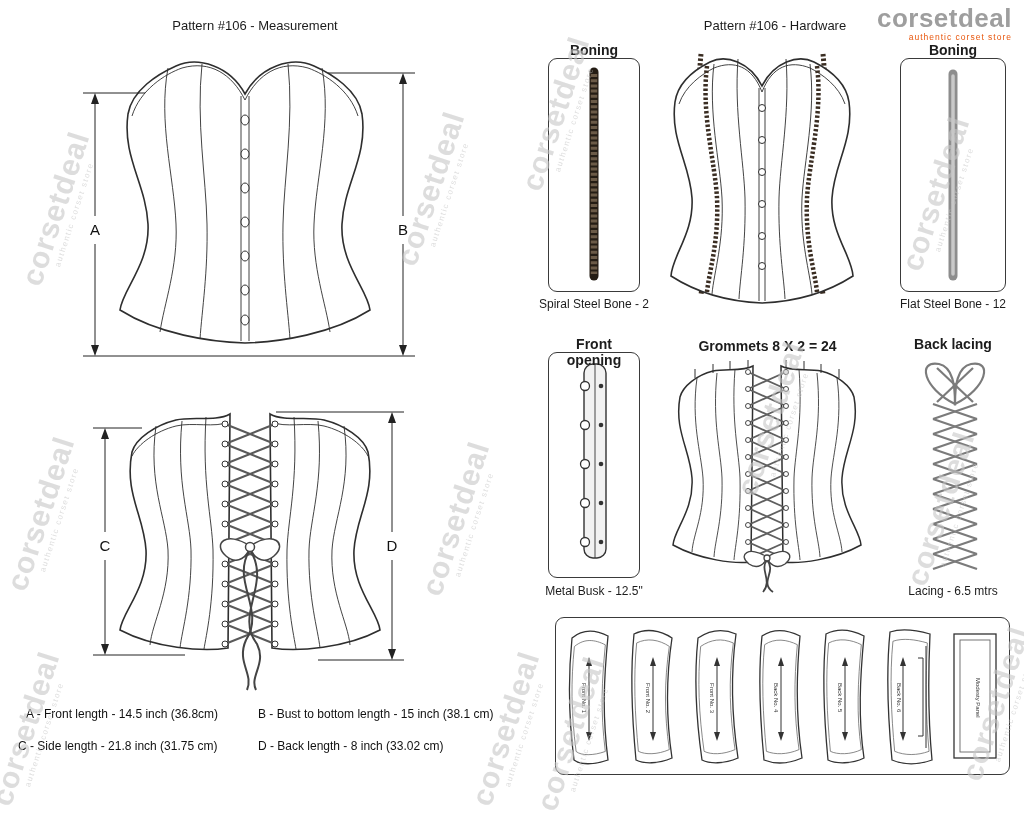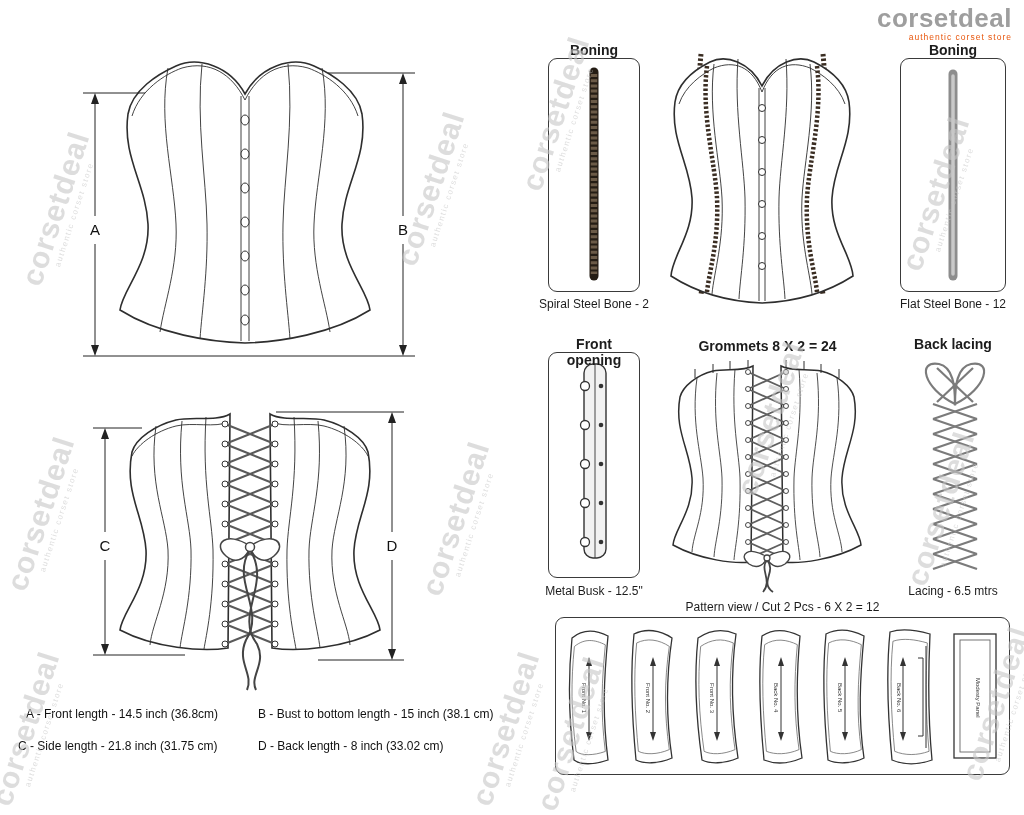--- a/index.html
+++ b/index.html
@@ -76,20 +76,21 @@
         <span class="wm-brand">corsetdeal</span>
         <span class="wm-tag">authentic corset store</span>
       </div>
     </div>
 
   <div class="logo">
     <span class="logo-brand" style="color: rgb(158, 158, 158);">corsetdeal</span>
     <span class="logo-tag" style="color: rgb(232, 87, 14);">authentic corset store</span>
   </div>
 
+  <div class="title" style="left:80px;top:18px;width:350px">Pattern #106 -  Measurement</div>
 
   <svg class="abs" style="left:70px;top:52px;z-index:1" width="350" height="320" viewBox="0 0 350 320">
     <path d="M175,42 C160,14 128,4 106,14 C88,22 62,38 58,62 C52,105 76,132 78,172 C80,212 52,238 50,258 C88,282 140,290 175,291 C210,290 262,282 300,258 C298,238 270,212 272,172 C274,132 298,105 292,62 C288,38 262,22 244,14 C222,4 190,14 175,42 Z" fill="#fff" stroke="#2e2e2e" stroke-width="1.6"></path>
     <g fill="none" stroke="#2e2e2e" stroke-width="0.9">
       <path d="M62,64 C70,38 95,22 112,16 C140,8 162,22 175,48 C188,22 210,8 238,16 C255,22 280,38 288,64"></path>
       <path d="M98,16 C88,70 104,125 106,172 C108,215 94,252 90,280"></path>
       <path d="M132,12 C126,70 136,125 137,172 C138,220 132,258 130,287"></path>
       <path d="M252,16 C262,70 246,125 244,172 C242,215 256,252 260,280"></path>
       <path d="M218,12 C224,70 214,125 213,172 C212,220 218,258 220,287"></path>
       <line x1="171" y1="44" x2="171" y2="289"></line>
@@ -216,20 +217,21 @@
     </g>
     <text class="dim" x="25" y="153" text-anchor="middle">C</text>
     <text class="dim" x="312" y="153" text-anchor="middle">D</text>
   </svg>
 
   <div class="note" style="left:26px;top:707px">A - Front length - 14.5 inch (36.8cm)</div>
   <div class="note" style="left:258px;top:707px">B - Bust to bottom length - 15 inch (38.1 cm)</div>
   <div class="note" style="left:18px;top:739px">C - Side length - 21.8 inch (31.75 cm)</div>
   <div class="note" style="left:258px;top:739px">D - Back length - 8 inch (33.02 cm)</div>
 
+  <div class="title" style="left:600px;top:18px;width:350px">Pattern #106 -  Hardware</div>
 
   <div class="lbl" style="left:548px;top:42px;width:92px">Boning</div>
   <div class="box" style="left:548px;top:58px;width:92px;height:234px"></div>
   <svg class="abs" style="left:548px;top:58px;z-index:2" width="92" height="234" viewBox="0 0 92 234">
     <line x1="46" y1="14" x2="46" y2="218" stroke="#241c14" stroke-width="9" stroke-linecap="round"></line>
     <line x1="46" y1="16" x2="46" y2="216" stroke="#6b5a47" stroke-width="6.5" stroke-dasharray="3 2.2"></line>
   </svg>
   <div class="cap" style="left:533px;top:297px;width:122px">Spiral Steel Bone - 2</div>
 
   <svg class="abs" style="left:652px;top:50px;z-index:1" width="220" height="290" viewBox="0 0 220 290">
@@ -402,21 +404,20 @@
       <line x1="30" y1="172" x2="74" y2="187"></line>
         <line x1="74" y1="172" x2="30" y2="187"></line>
       <line x1="30" y1="187" x2="74" y2="202"></line>
         <line x1="74" y1="187" x2="30" y2="202"></line>
       <line x1="30" y1="202" x2="74" y2="217"></line>
         <line x1="74" y1="202" x2="30" y2="217"></line>
     </g>
   </svg>
   <div class="cap" style="left:892px;top:584px;width:122px">Lacing - 6.5 mtrs</div>
 
-  <div class="cap" style="left:555px;top:600px;width:455px">Pattern view  /  Cut 2 Pcs - 6 X 2 = 12</div>
   <div class="box" style="left:555px;top:617px;width:455px;height:158px"></div>
   <svg class="abs" style="left:556px;top:618px;z-index:2" width="453" height="156" viewBox="0 0 453 156">
     <g fill="#fff" stroke="#333" stroke-width="1.3">
       <path id="pp1" d="M16,20 C28,10 40,12 52,18 C48,60 46,95 52,142 C38,147 24,147 18,142 C12,95 12,60 16,20 Z"></path>
       <path id="pp2" d="M78,16 C90,10 104,12 116,20 C110,60 110,100 116,140 C102,146 88,146 80,142 C76,100 74,56 78,16 Z"></path>
       <path id="pp3" d="M142,20 C154,12 166,10 180,16 C174,60 176,100 182,140 C168,146 154,146 146,142 C140,100 138,58 142,20 Z"></path>
       <path id="pp4" d="M206,18 C218,10 232,12 244,18 C240,60 240,100 246,140 C232,146 218,146 208,142 C204,100 202,56 206,18 Z"></path>
       <path id="pp5" d="M270,16 C282,10 296,12 308,18 C304,60 302,100 308,140 C296,146 280,146 272,142 C268,100 266,56 270,16 Z"></path>
       <path id="pp6" d="M334,14 C346,10 360,12 374,16 C372,60 372,100 376,142 C362,147 348,147 336,142 C332,100 330,54 334,14 Z"></path>
       <rect id="pp7" x="398" y="16" width="42" height="124"></rect>

